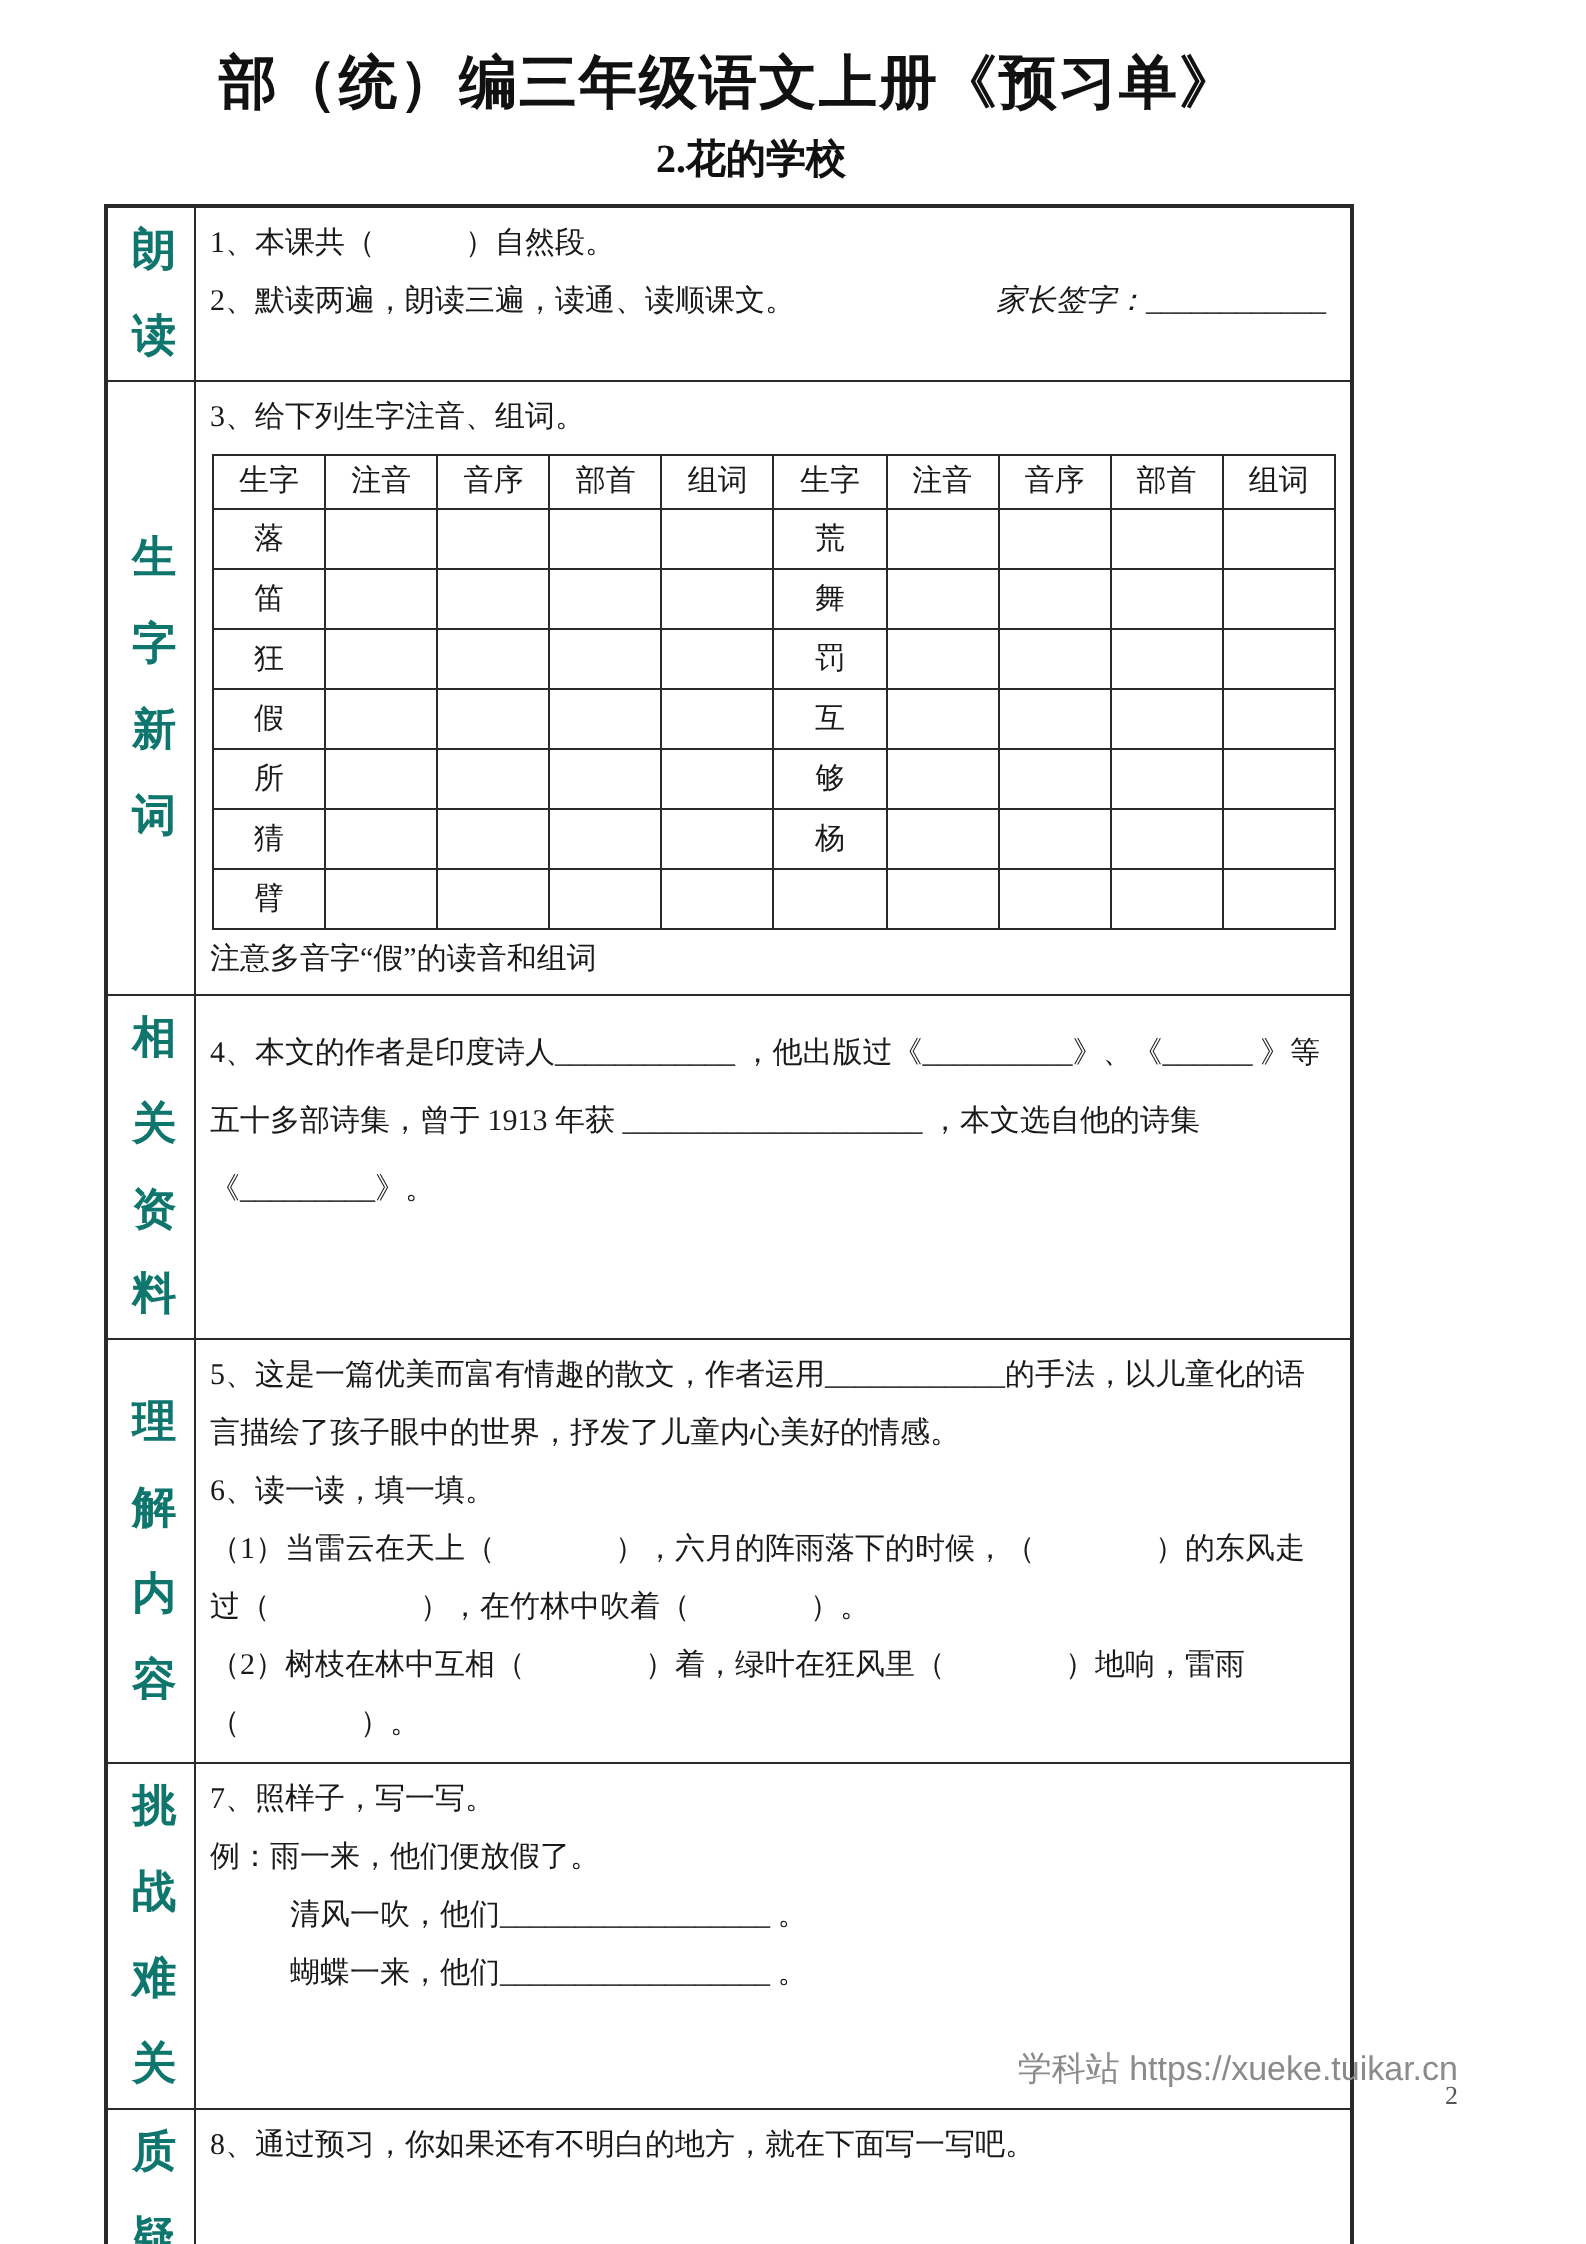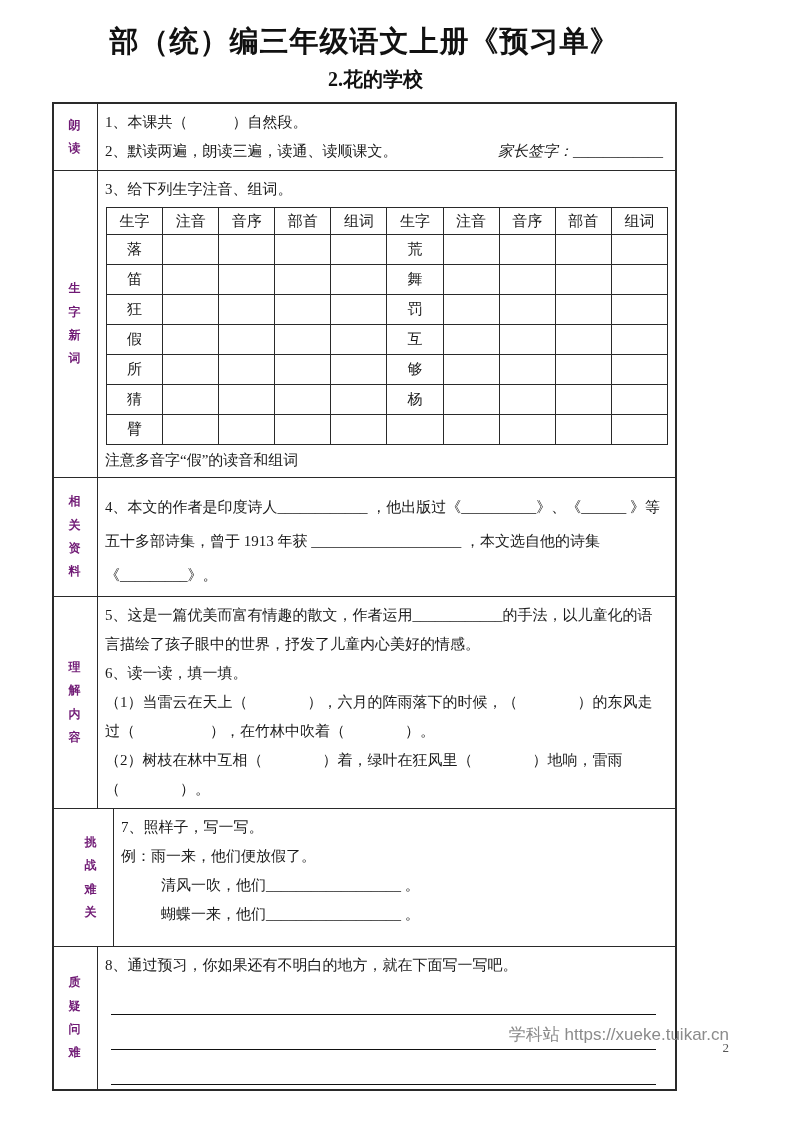--- a/index.html
+++ b/index.html
@@ -26,31 +26,31 @@
     border: 2px solid #2a2a2a;
   }
   .section { display: flex; border-bottom: 1.5px solid #2a2a2a; }
   .section:last-child { border-bottom: none; }
   .label-col {
     width: 44px; border-right: 1.5px solid #2a2a2a;
     display: flex; align-items: center; justify-content: center;
     flex-shrink: 0;
   }
   .v-label {
-    width: 1.15em; font-size: 12px; font-weight: bold;
-    line-height: 1.95; text-align: left; word-break: break-all;
-    color: #701a75;
+    width: 1.15em; font-size: 22px; font-weight: bold;
+    line-height: 1.95; text-align: right; word-break: break-all;
+    color: #0f766e;
   }
   .content-col { flex: 1; padding: 4px 8px 4px 7px; font-size: 15px; color: #1a1a1a; }
 
   .sec-langdu { min-height: 62px; }
   .sec-shengzi { min-height: 295px; }
   .sec-xiangguan { min-height: 110px; }
   .sec-lijie { min-height: 190px; }
-  .sec-tiaozhan { min-height: 138px; padding-left: 16px; }
+  .sec-tiaozhan { min-height: 138px; }
   .sec-zhiyi { min-height: 126px; }
 
   .line { line-height: 29px; }
   .sign-row { display: flex; line-height: 29px; }
   .sign-label { margin-left: auto; padding-right: 4px; white-space: nowrap; font-style: italic; }
 
   table.char-table {
     border-collapse: collapse; table-layout: fixed;
     width: 562px; margin: 3px 0 2px 1px; border-radius: 22px;
   }

